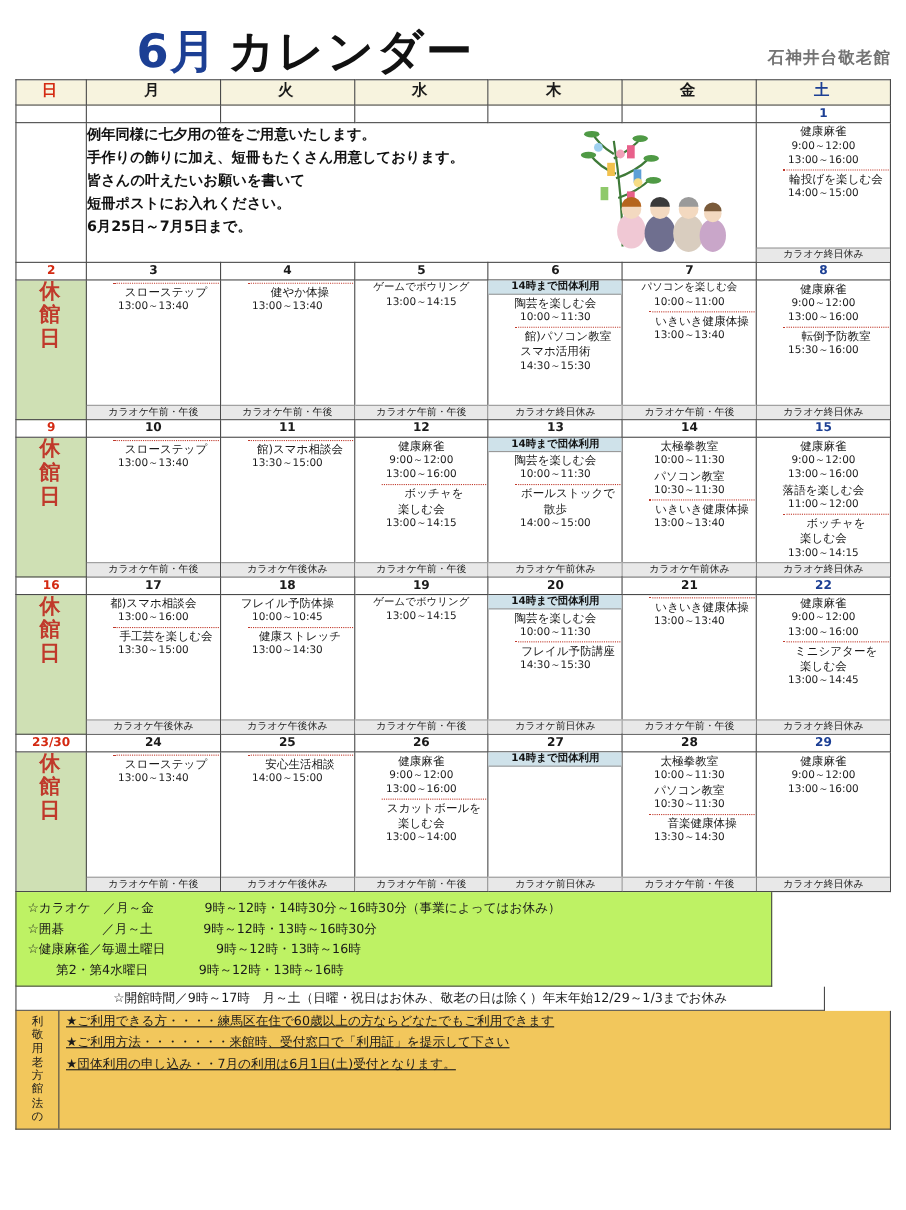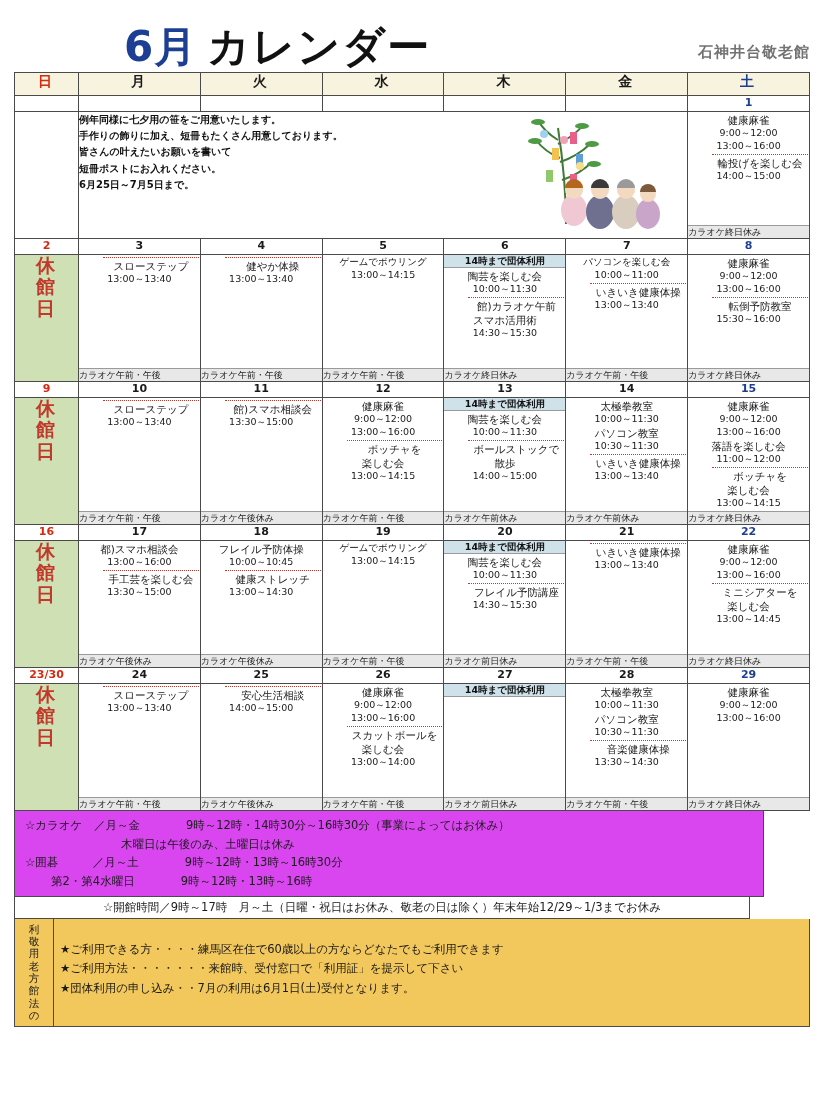--- a/index.html
+++ b/index.html
@@ -17,40 +17,40 @@
   .dow.sun{color:#d42a12;}
   .dow.sat{color:#1c3f94;}
   col.sun{width:64px;}
   
   .dnum{height:15px;font-size:11px;text-align:center;font-weight:bold;border-bottom:1px solid #9a9a9a;}
   .cell{position:relative;height:126px;}
   .cellinner{padding:1px 1px 0 1px;text-align:center;}
   .ev{font-size:10.5px;line-height:1.35;white-space:nowrap;}
   .ev.small{font-size:9.5px;}
   .dot-top{border-top:1px dotted #c0392b;margin-top:1px;padding-top:1px;margin-left:23px;}
-  .karaoke{position:absolute;left:0;right:0;bottom:0;height:12px;font-size:9px;line-height:12px;text-align:left;background:#e8e8e8;border-top:1px solid #9a9a9a;color:#222;}
+  .karaoke{position:absolute;left:0;right:0;bottom:0;height:12px;font-size:9px;line-height:12px;text-align:center;background:#e8e8e8;border-top:1px solid #9a9a9a;color:#222;}
   .closed{background:#cfe0b4;color:#c0392b;font-weight:bold;font-size:19px;text-align:center;letter-spacing:2px;line-height:1.12;padding-top:20px;}
   .closed span{display:block;}
   .grouphdr{background:#cfe2ea;font-size:9.5px;color:#111;border-bottom:1px solid #9a9a9a;height:12px;line-height:12px;text-align:center;font-weight:bold;}
   .num-red{color:#d42a12;}
   .num-blue{color:#1c3f94;}
   
   .notice{padding:8px 6px 4px 10px;position:relative;height:126px;}
-  .notice p{margin:0;font-size:10px;line-height:1.62;font-weight:bold;color:#111;}
+  .notice p{margin:0;font-size:13px;line-height:1.62;font-weight:bold;color:#111;}
   .tanabata{position:absolute;right:4px;top:2px;width:175px;height:118px;}
   
-  .pinkbox{border:1px solid #4a4a4a;border-top:none;background:#d946ef;width:750px;box-sizing:border-box;padding:5px 8px 5px 10px;}
+  .pinkbox{border:1px solid #4a4a4a;border-top:none;background:#bef264;width:688px;box-sizing:border-box;padding:5px 8px 5px 10px;}
   .pinkbox .ln{font-size:11.5px;line-height:1.62;white-space:nowrap;}
   .pinkbox .ind1{padding-left:26px;}
   .pinkbox .ind2{padding-left:96px;}
   .whitebox{border:1px solid #4a4a4a;border-top:none;width:736px;box-sizing:border-box;padding:3px 8px;text-align:center;font-size:11.5px;}
   .usebox{border:1px solid #4a4a4a;border-top:none;width:796px;box-sizing:border-box;display:flex;background:#f2c75c;}
   .usebox .sidelabel{width:34px;flex:0 0 34px;border-right:1px solid #4a4a4a;font-size:10.5px;line-height:1.18;text-align:center;padding:4px 2px;letter-spacing:0px;}
   .usebox .sidelabel span{display:block;}
-  .usebox .lines{flex:1;padding:21px 6px;}
+  .usebox .lines{flex:1;padding:0 6px;text-decoration:underline;}
   .usebox .ln{font-size:11.5px;line-height:1.72;white-space:nowrap;}
   .t0{background:#f7f3de;}
 </style>
 </head>
 <body>
 
 <div class="page">
 
   <div class="hdr">
     <div class="month">6月</div>
@@ -187,21 +187,21 @@
               <div class="ev small">ゲームでボウリング</div>
               <div class="ev small">13:00～14:15</div>
             </div>
             <div class="karaoke">カラオケ午前・午後</div>
           </td>
           <td class="cell">
             <div class="grouphdr">14時まで団体利用</div>
             <div class="cellinner">
               <div class="ev">陶芸を楽しむ会</div>
               <div class="ev small">10:00～11:30</div>
-              <div class="ev dot-top">館)カラオケ午前</div>
+              <div class="ev dot-top">館)パソコン教室</div>
               <div class="ev">スマホ活用術</div>
               <div class="ev small">14:30～15:30</div>
             </div>
             <div class="karaoke">カラオケ終日休み</div>
           </td>
           <td class="cell">
             <div class="cellinner">
               <div class="ev small">パソコンを楽しむ会</div>
               <div class="ev small">10:00～11:00</div>
               <div class="ev dot-top">いきいき健康体操</div>
@@ -429,22 +429,22 @@
             </div>
             <div class="karaoke">カラオケ終日休み</div>
           </td>
         </tr>
       </tbody>
   </table>
 
   <div class="pinkbox">
     <div id="pink-lines">
         <div class="ln"><span>☆カラオケ　／月～金</span><span>　　　　9時～12時・14時30分～16時30分（事業によってはお休み）</span></div>
-        <div class="ln ind2">木曜日は午後のみ、土曜日は休み</div>
         <div class="ln"><span>☆囲碁　　　／月～土</span><span>　　　　9時～12時・13時～16時30分</span></div>
+        <div class="ln"><span>☆健康麻雀／毎週土曜日</span><span>　　　　9時～12時・13時～16時</span></div>
         <div class="ln ind1"><span>第2・第4水曜日</span><span>　　　　9時～12時・13時～16時</span></div>
       </div>
   </div>
 
   <div class="whitebox">☆開館時間／9時～17時　月～土（日曜・祝日はお休み、敬老の日は除く）年末年始12/29～1/3までお休み</div>
 
   <div class="usebox">
     <div class="sidelabel" id="side-label">
         <span>利</span>
         <span>敬</span>

